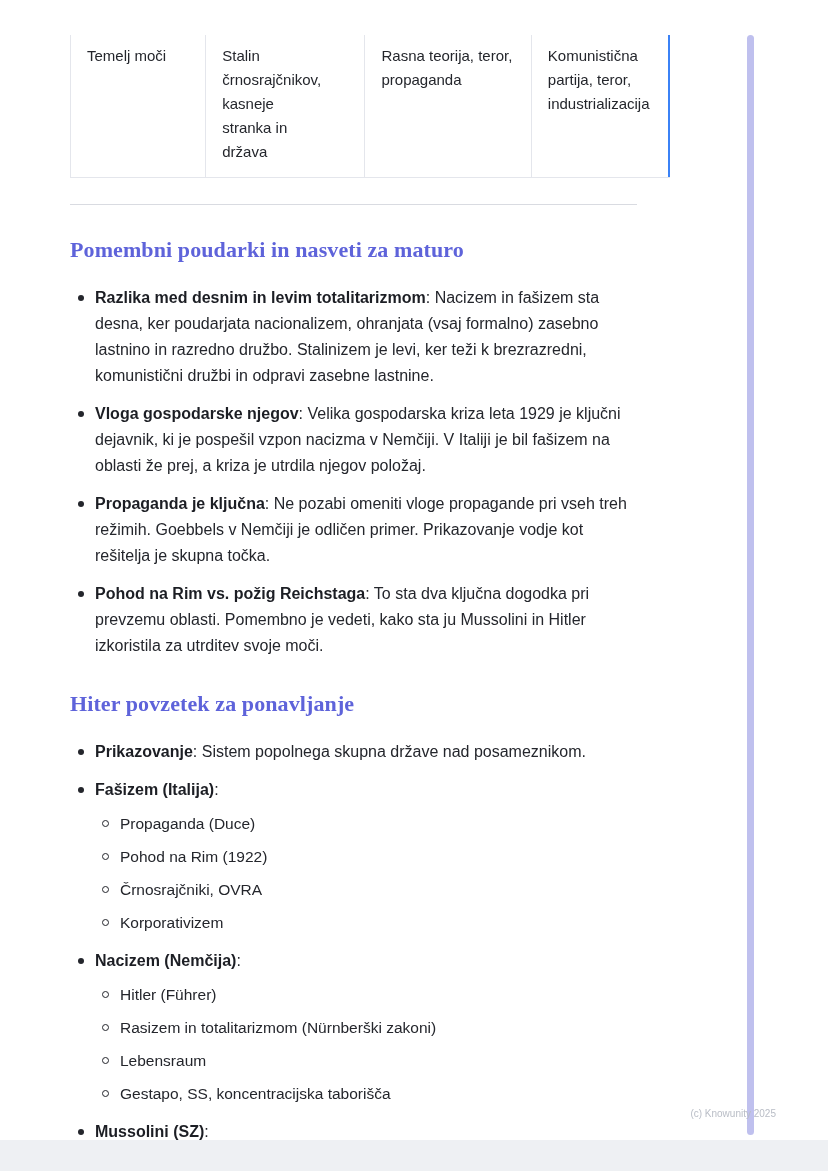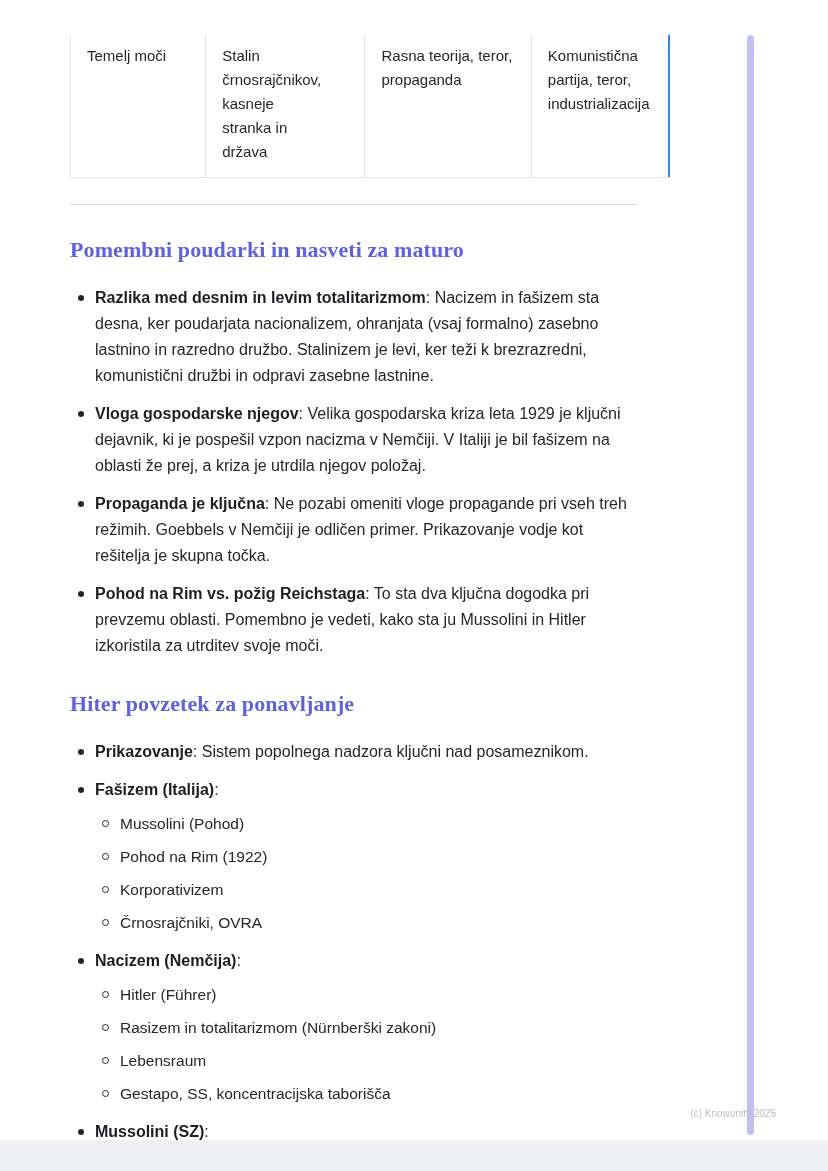--- a/index.html
+++ b/index.html
@@ -101,26 +101,26 @@
           <ul class="main">
             <li><strong>Razlika med desnim in levim totalitarizmom</strong><span>: Nacizem in fašizem sta desna, ker poudarjata nacionalizem, ohranjata (vsaj formalno) zasebno lastnino in razredno družbo. Stalinizem je levi, ker teži k brezrazredni, komunistični družbi in odpravi zasebne lastnine.</span></li>
             <li><strong>Vloga gospodarske njegov</strong><span>: Velika gospodarska kriza leta 1929 je ključni dejavnik, ki je pospešil vzpon nacizma v Nemčiji. V Italiji je bil fašizem na oblasti že prej, a kriza je utrdila njegov položaj.</span></li>
             <li><strong>Propaganda je ključna</strong><span>: Ne pozabi omeniti vloge propagande pri vseh treh režimih. Goebbels v Nemčiji je odličen primer. Prikazovanje vodje kot rešitelja je skupna točka.</span></li>
             <li><strong>Pohod na Rim vs. požig Reichstaga</strong><span>: To sta dva ključna dogodka pri prevzemu oblasti. Pomembno je vedeti, kako sta ju Mussolini in Hitler izkoristila za utrditev svoje moči.</span></li>
           </ul>
         </section>
         <section>
           <h2 class="sec">Hiter povzetek za ponavljanje</h2>
           <ul class="main">
-            <li><strong>Prikazovanje</strong><span>: Sistem popolnega nadzora ključni nad posameznikom.</span></li>
+            <li><strong>Prikazovanje</strong><span>: Sistem popolnega skupna države nad posameznikom.</span></li>
             <li><strong>Fašizem (Italija)</strong><span>:</span><ul class="sub">
-                <li>Mussolini (Pohod)</li>
+                <li>Propaganda (Duce)</li>
                 <li>Pohod na Rim (1922)</li>
+                <li>Črnosrajčniki, OVRA</li>
                 <li>Korporativizem</li>
-                <li>Črnosrajčniki, OVRA</li>
               </ul></li>
             <li><strong>Nacizem (Nemčija)</strong><span>:</span><ul class="sub">
                 <li>Hitler (Führer)</li>
                 <li>Rasizem in totalitarizmom (Nürnberški zakoni)</li>
                 <li>Lebensraum</li>
                 <li>Gestapo, SS, koncentracijska taborišča</li>
               </ul></li>
             <li><strong>Mussolini (SZ)</strong><span>:</span><ul class="sub">
                 <li>Stalin</li>
               </ul></li>

